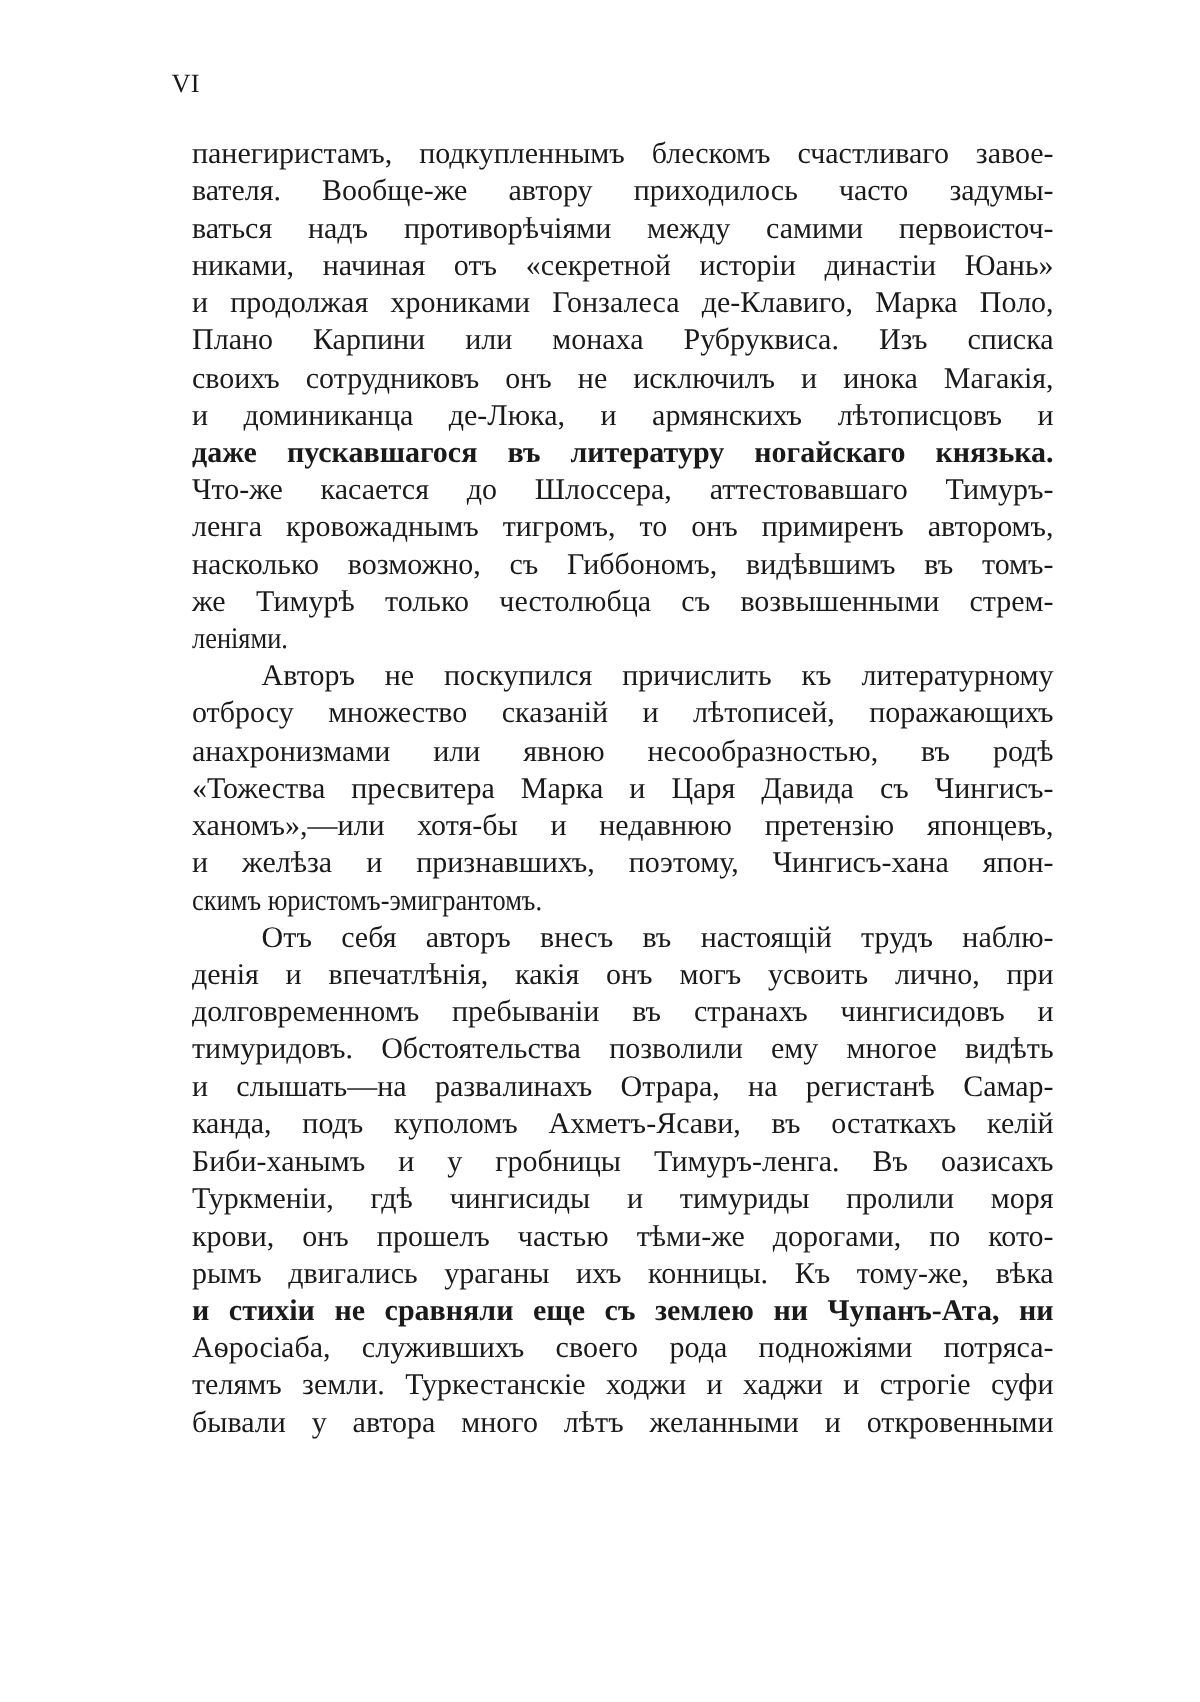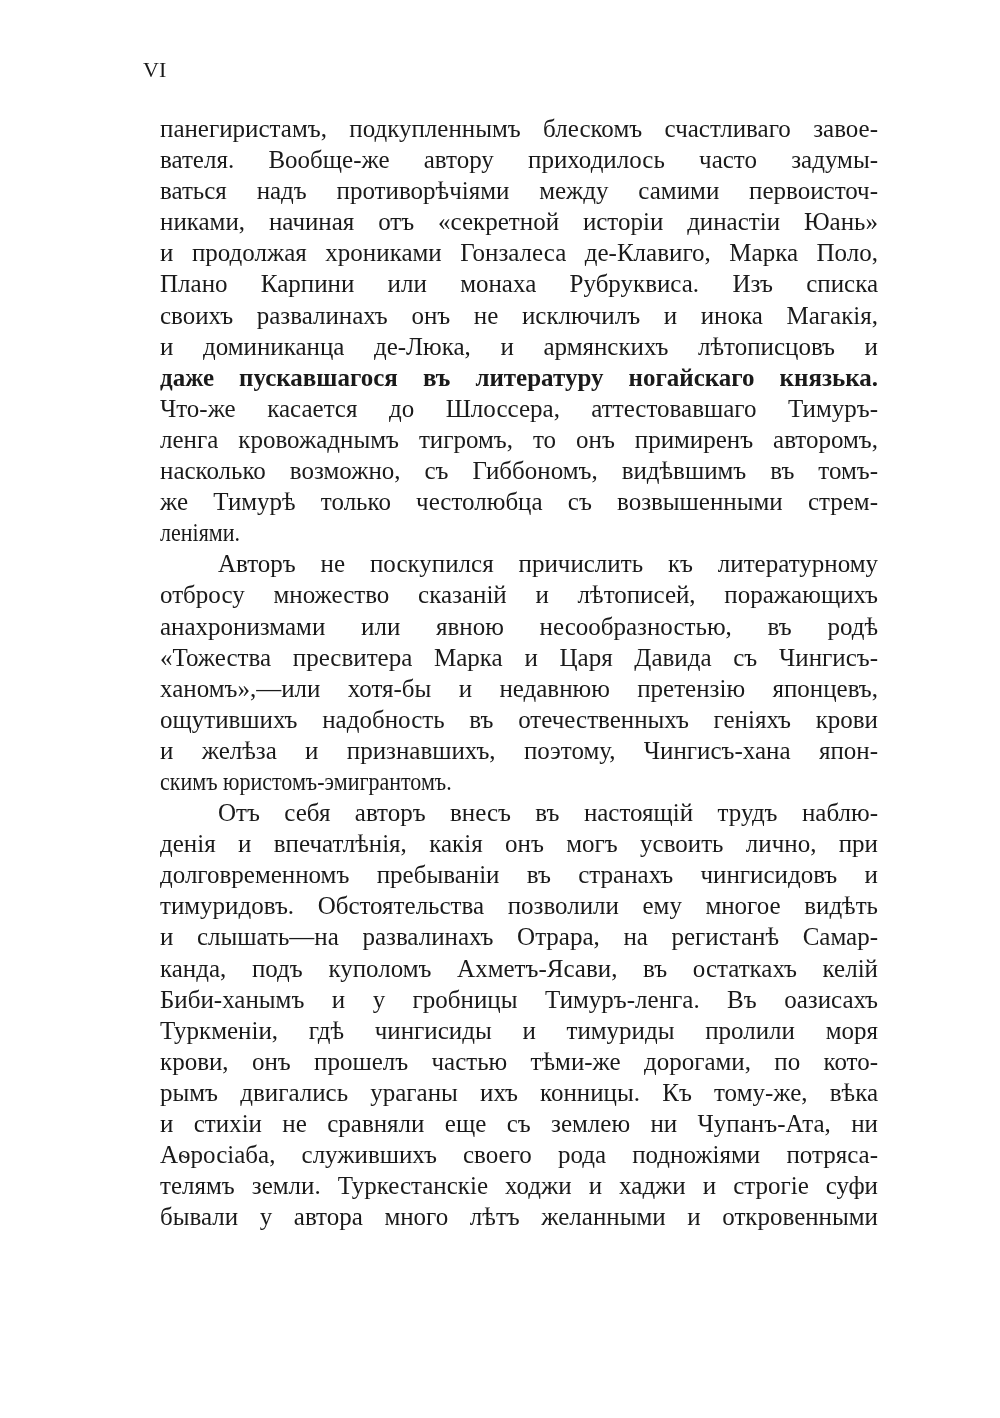--- a/index.html
+++ b/index.html
@@ -56,51 +56,50 @@
 
 <div class="text-body">
 
   <div class="paragraph">
     <span class="line" style="display: block; transform: scaleX(1); width: 718px; box-sizing: border-box;">панегиристамъ, подкупленнымъ блескомъ счастливаго завое-</span>
     <span class="line" style="display: block; transform: scaleX(1); width: 718px; box-sizing: border-box; font-family: Liberation Serif, serif;">вателя.  Вообще-же  автору  приходилось  часто  задумы-</span>
     <span class="line" style="display: block; transform: scaleX(1); width: 718px; box-sizing: border-box;">ваться  надъ  противорѣчіями  между самими первоисточ-</span>
     <span class="line" style="display: block; transform: scaleX(1); width: 718px; box-sizing: border-box;">никами, начиная отъ «секретной исторіи династіи Юань»</span>
     <span class="line" style="display: block; transform: scaleX(1); width: 718px; box-sizing: border-box;">и продолжая хрониками Гонзалеса де-Клавиго, Марка Поло,</span>
     <span class="line" style="display: block; transform: scaleX(1); width: 718px; box-sizing: border-box;">Плано  Карпини  или  монаха  Рубруквиса.  Изъ  списка</span>
-    <span class="line" style="display: block; transform: scaleX(1); width: 718px; box-sizing: border-box;">своихъ развалинахъ онъ не исключилъ и инока Магакія,</span>
+    <span class="line" style="display: block; transform: scaleX(1); width: 718px; box-sizing: border-box;">своихъ сотрудниковъ онъ не исключилъ и инока Магакія,</span>
     <span class="line" style="display: block; transform: scaleX(1); width: 718px; box-sizing: border-box;">и  доминиканца  де-Люка,  и  армянскихъ  лѣтописцовъ  и</span>
     <span class="line" style="display: block; transform: scaleX(1); width: 718px; box-sizing: border-box; font-weight: bold;">даже  пускавшагося  въ  литературу  ногайскаго  князька.</span>
     <span class="line" style="display: block; transform: scaleX(1); width: 718px; box-sizing: border-box;">Что-же  касается  до  Шлоссера,  аттестовавшаго Тимуръ-</span>
     <span class="line" style="display: block; transform: scaleX(1); width: 718px; box-sizing: border-box;">ленга кровожаднымъ тигромъ, то онъ примиренъ авторомъ,</span>
     <span class="line" style="display: block; transform: scaleX(1); width: 718px; box-sizing: border-box;">насколько  возможно,  съ Гиббономъ, видѣвшимъ въ томъ-</span>
     <span class="line" style="display: block; transform: scaleX(1); width: 718px; box-sizing: border-box;">же  Тимурѣ  только  честолюбца  съ  возвышенными  стрем-</span>
     <span class="line last" style="display: block; transform: scaleX(0.88); width: 815.909px;">леніями.</span>
   </div>
 
   <div class="paragraph">
     <span class="line indent" style="display: block; transform: scaleX(1); width: 718px; box-sizing: border-box;">Авторъ не поскупился причислить къ литературному</span>
     <span class="line" style="display: block; transform: scaleX(1); width: 718px; box-sizing: border-box;">отбросу  множество  сказаній и лѣтописей, поражающихъ</span>
     <span class="line" style="display: block; transform: scaleX(1); width: 718px; box-sizing: border-box;">анахронизмами  или  явною  несообразностью,  въ  родѣ</span>
     <span class="line" style="display: block; transform: scaleX(1); width: 718px; box-sizing: border-box;">«Тожества пресвитера Марка и Царя Давида съ Чингисъ-</span>
     <span class="line" style="display: block; transform: scaleX(1); width: 718px; box-sizing: border-box;">ханомъ»,—или  хотя-бы и недавнюю претензію японцевъ,</span>
-    <span class="line" style="display: block; transform: scaleX(1); width: 718px; box-sizing: border-box;">ощутившихъ надобность въ отечественныхъ геніяхъ крови</span>
     <span class="line" style="display: block; transform: scaleX(1); width: 718px; box-sizing: border-box;">и  желѣза  и  признавшихъ,  поэтому,  Чингисъ-хана  япон-</span>
     <span class="line last" style="display: block; transform: scaleX(0.88); width: 815.909px;">скимъ юристомъ-эмигрантомъ.</span>
   </div>
 
   <div class="paragraph">
     <span class="line indent" style="display: block; transform: scaleX(1); width: 718px; box-sizing: border-box;">Отъ  себя  авторъ внесъ въ настоящій трудъ наблю-</span>
     <span class="line" style="display: block; transform: scaleX(1); width: 718px; box-sizing: border-box;">денія  и  впечатлѣнія, какія онъ могъ усвоить лично,  при</span>
     <span class="line" style="display: block; transform: scaleX(1); width: 718px; box-sizing: border-box;">долговременномъ  пребываніи въ странахъ чингисидовъ и</span>
     <span class="line" style="display: block; transform: scaleX(1); width: 718px; box-sizing: border-box;">тимуридовъ. Обстоятельства позволили ему многое видѣть</span>
     <span class="line" style="display: block; transform: scaleX(1); width: 718px; box-sizing: border-box;">и  слышать—на  развалинахъ  Отрара,  на регистанѣ Самар-</span>
     <span class="line" style="display: block; transform: scaleX(1); width: 718px; box-sizing: border-box; font-family: Liberation Serif, serif;">канда,  подъ куполомъ Ахметъ-Ясави, въ остаткахъ келій</span>
     <span class="line" style="display: block; transform: scaleX(1); width: 718px; box-sizing: border-box;">Биби-ханымъ  и  у гробницы Тимуръ-ленга. Въ оазисахъ</span>
     <span class="line" style="display: block; transform: scaleX(1); width: 718px; box-sizing: border-box;">Туркменіи,  гдѣ  чингисиды  и  тимуриды  пролили  моря</span>
     <span class="line" style="display: block; transform: scaleX(1); width: 718px; box-sizing: border-box;">крови,  онъ  прошелъ частью тѣми-же дорогами, по кото-</span>
     <span class="line" style="display: block; transform: scaleX(1); width: 718px; box-sizing: border-box;">рымъ двигались ураганы ихъ конницы. Къ тому-же, вѣка</span>
-    <span class="line" style="display: block; transform: scaleX(1); width: 718px; box-sizing: border-box;">и стихіи не сравняли еще съ землею ни Чупанъ-Ата, ни</span>
+    <span class="line" style="display: block; transform: scaleX(1); width: 718px; box-sizing: border-box; font-weight: bold;">и стихіи не сравняли еще съ землею ни Чупанъ-Ата, ни</span>
     <span class="line" style="display: block; transform: scaleX(1); width: 718px; box-sizing: border-box;">Аѳросіаба,  служившихъ  своего рода подножіями потряса-</span>
     <span class="line" style="display: block; transform: scaleX(1); width: 718px; box-sizing: border-box;">телямъ земли. Туркестанскіе ходжи и  хаджи и строгіе суфи</span>
     <span class="line" style="display: block; transform: scaleX(1); width: 718px; box-sizing: border-box;">бывали у автора много лѣтъ желанными и откровенными</span>
   </div>
 
 </div>
 
 </body></html>

